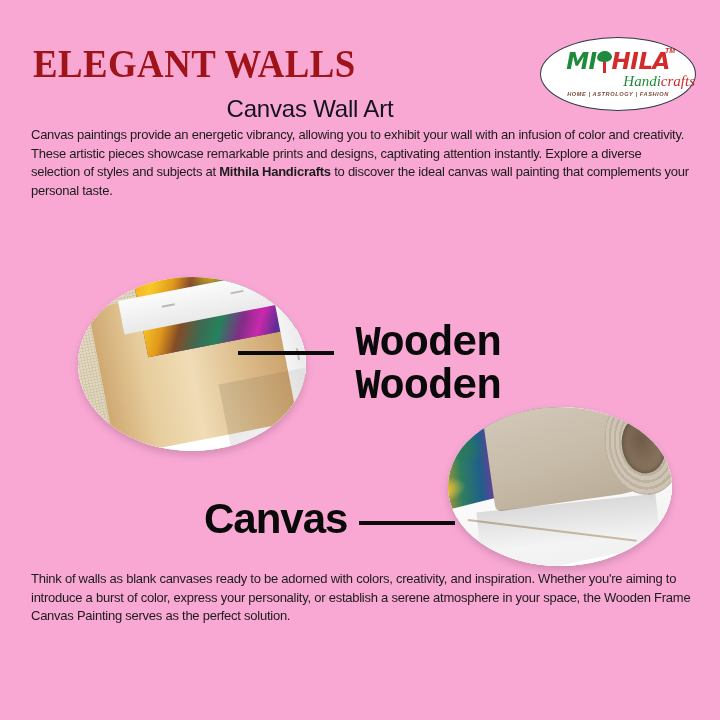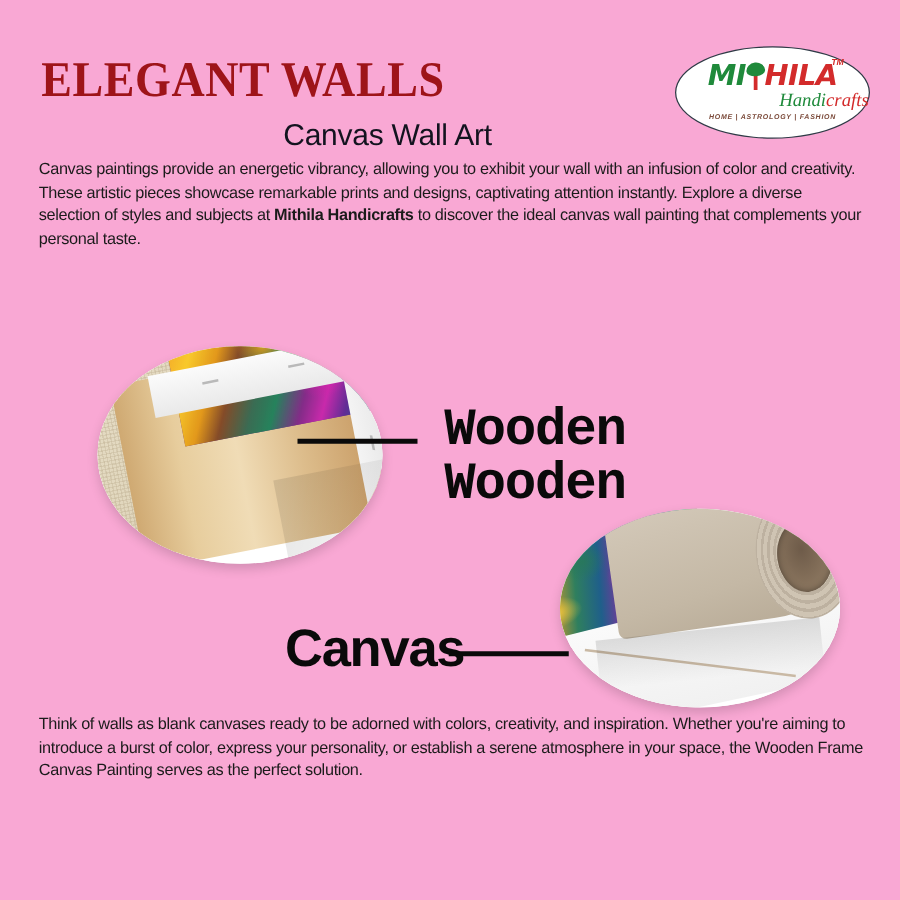--- a/index.html
+++ b/index.html
@@ -204,21 +204,21 @@
   
   .callout{
     position:absolute;font-weight:bold;color:#0a0a0a;
     font-family:"Liberation Sans", sans-serif;
     line-height:1.02;letter-spacing:-1px;
   }
   #label-wooden-frame{
     left:333px;top:323px;width:190px;font-size:42px;text-align:center;font-family:Liberation Mono, monospace;
   }
   #label-wooden-frame .l2{display:block;}
-  #label-canvas{left:204px;top:498px;font-size:42px;margin-left:24px;}
+  #label-canvas{left:204px;top:498px;font-size:42px;}
 
   .leader{position:absolute;background:#0a0a0a;height:4px;}
   #leader-wooden-frame{left:238px;top:351px;width:96px;}
   #leader-canvas{left:359px;top:521px;width:96px;}
 </style>
 </head>
 <body>
 
 <div class="page">
 

